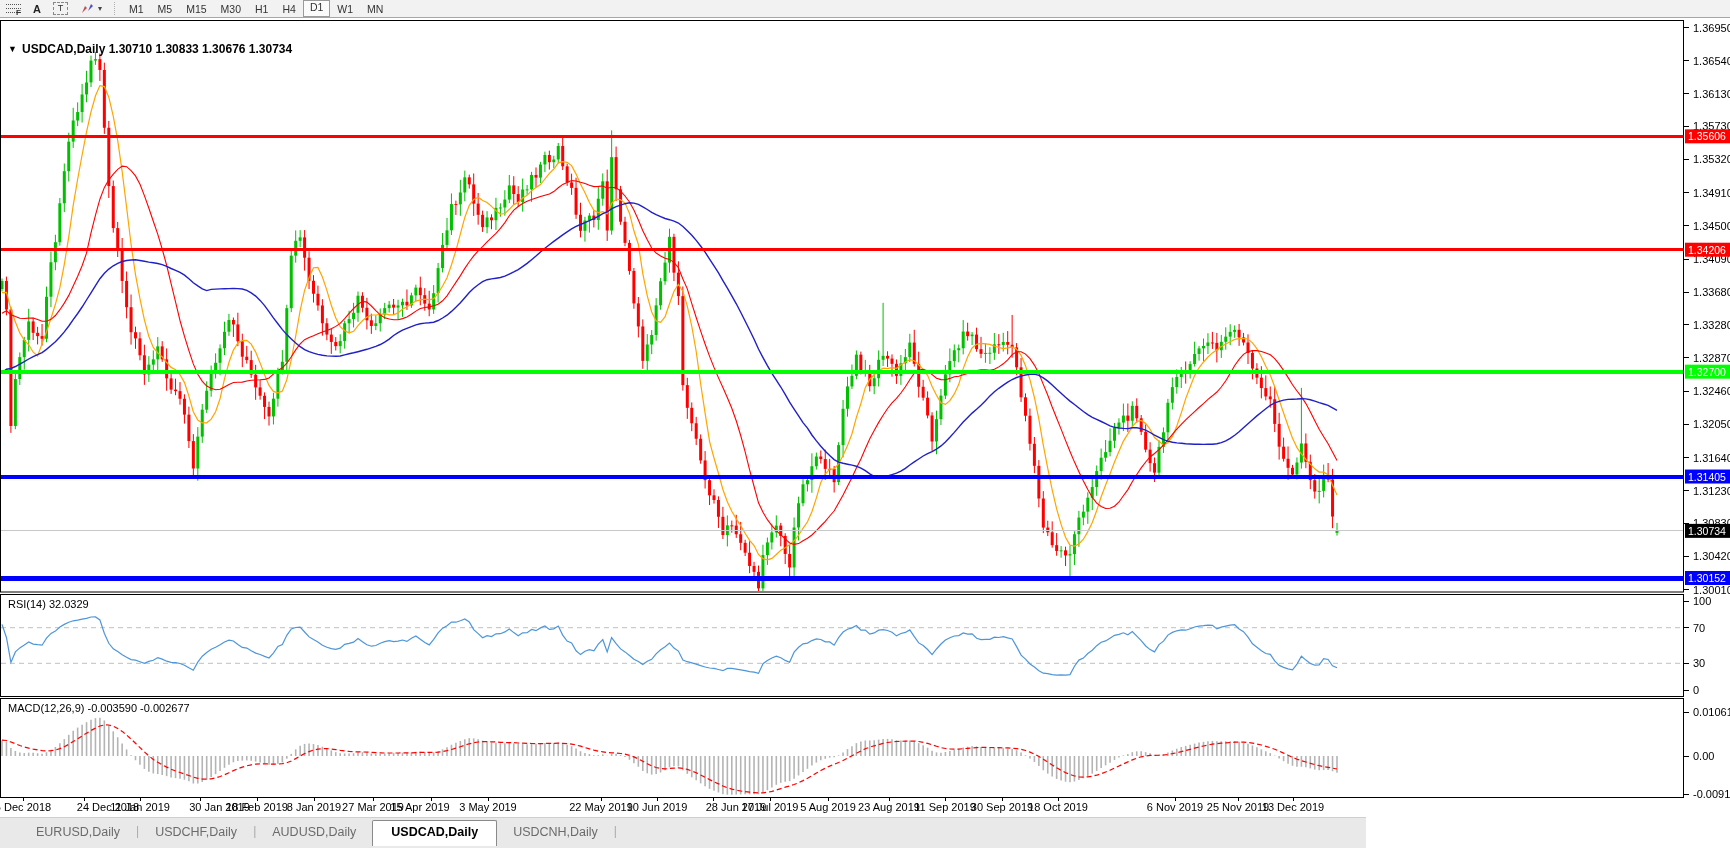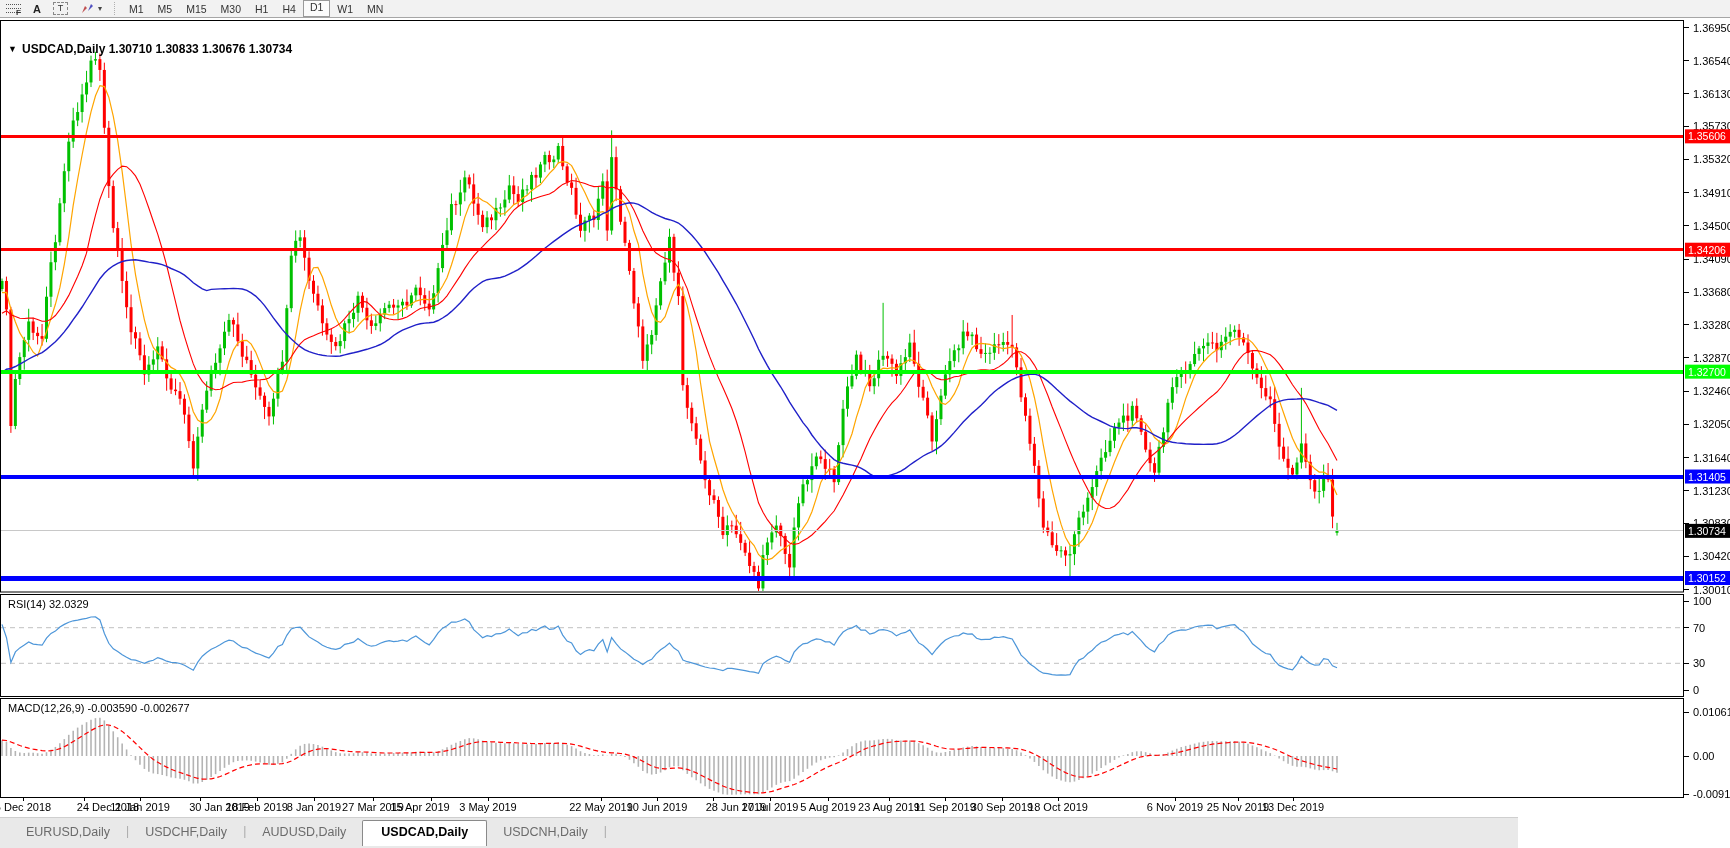--- a/index.html
+++ b/index.html
@@ -17,22 +17,22 @@
   .labelicon{display:inline-block;width:13px;height:11px;border:1px dashed #888;
     font-size:9px;text-align:center;line-height:11px;color:#333;}
   .caret{font-size:8px;color:#444;margin-left:2px;}
   
   #chart-svg{position:absolute;left:0;top:18px;}
   
   #date-axis{position:absolute;left:0;top:798px;width:1730px;height:19px;background:#fff;}
   #date-axis .tick{position:absolute;top:0;width:1px;height:3px;background:#000;}
   #date-axis span{position:absolute;top:3px;transform:translateX(-50%);font-size:11px;color:#000;white-space:nowrap;}
   
-  .tabbar{position:absolute;left:0;top:817px;width:1518px;height:31px;background:#e9e9e9;
-    border-top:1px solid #cfcfcf;display:flex;align-items:flex-start;padding-left:10px;box-sizing:border-box;}
+  .tabbar{position:absolute;left:0;top:817px;width:1366px;height:31px;background:#e9e9e9;
+    border-top:1px solid #cfcfcf;display:flex;align-items:flex-start;padding-left:20px;box-sizing:border-box;}
   .tab{margin-top:3px;padding:4px 16px 5px 16px;font-size:12.5px;color:#6b6b6b;cursor:default;white-space:nowrap;}
   .tab.active{background:#fff;color:#000;font-weight:bold;border:1px solid #8a8a8a;border-bottom:none;
     border-radius:2px 2px 0 0;padding:4px 18px 7px 18px;margin-top:2px;}
   .tabsep{color:#aaa;margin-top:6px;font-size:12px;}
 </style>
 </head>
 <body>
 
 <div class="toolbar">
   <div class="tool">

